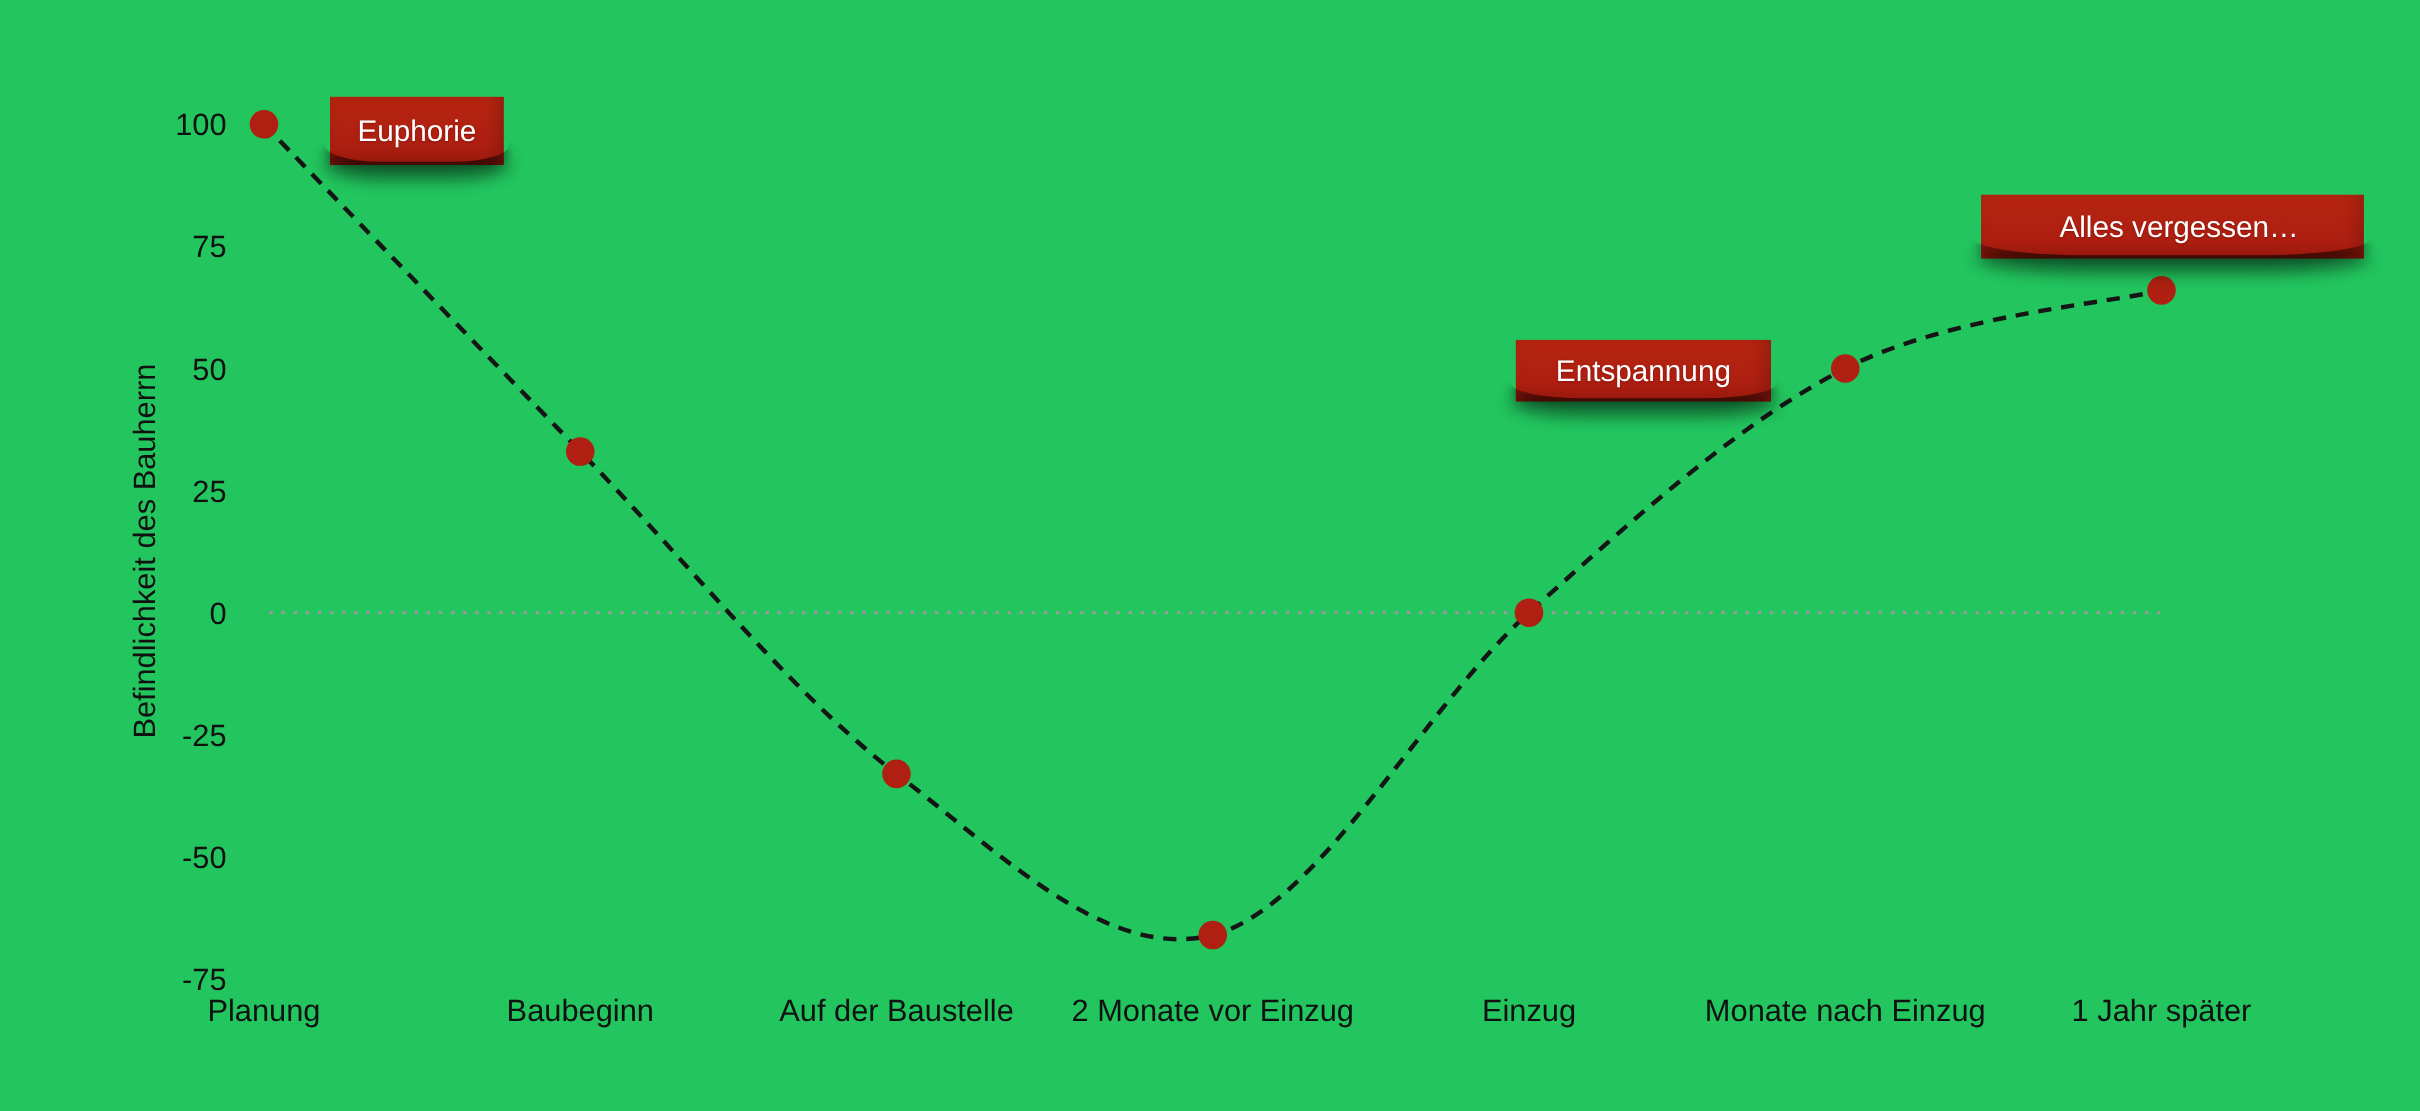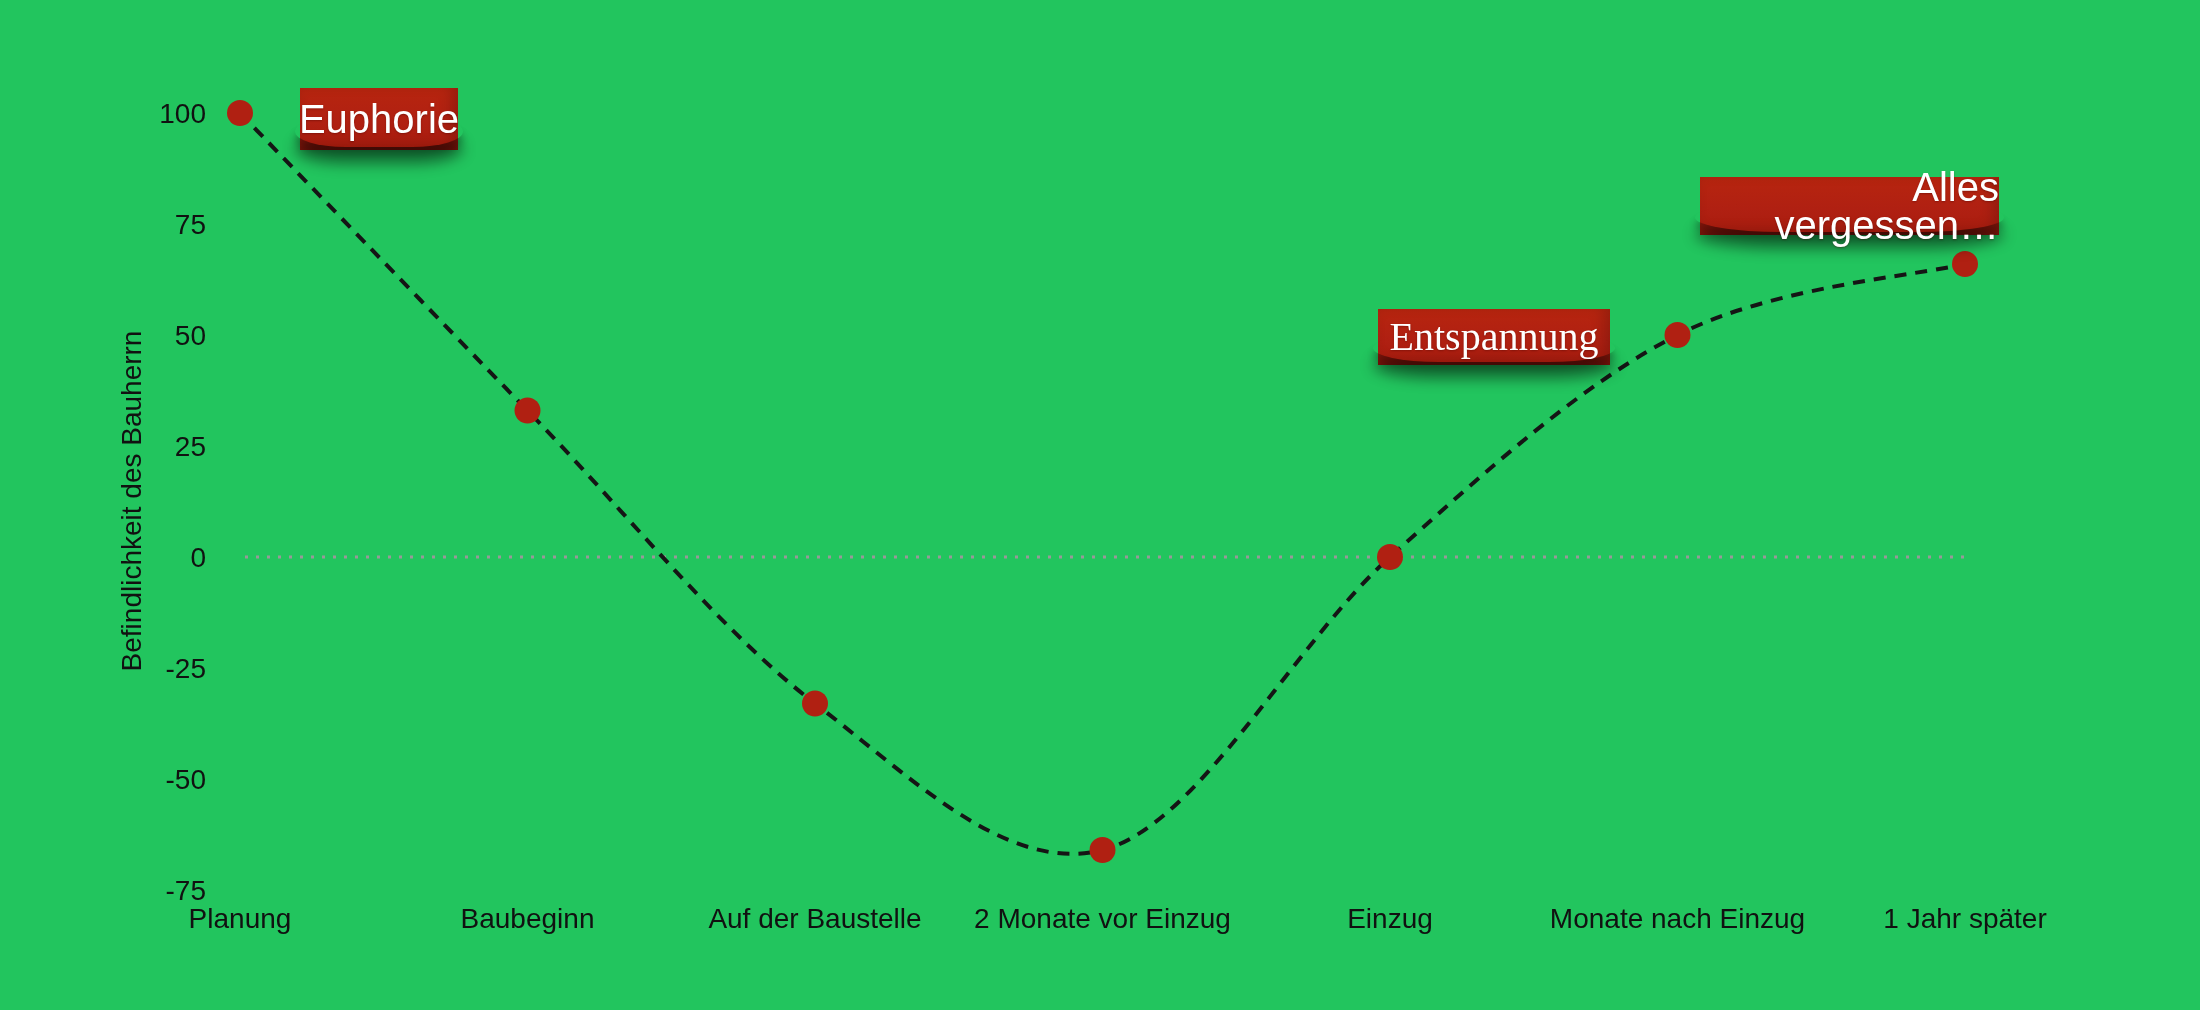--- a/index.html
+++ b/index.html
@@ -33,47 +33,47 @@
     white-space: nowrap;
     font-size: 28px;
     color: #111111;
     z-index: 1;
   }
   .callout {
     position: absolute;
     display: flex;
     align-items: center;
     justify-content: center;
-    text-align: right;
+    text-align: center;
     background: linear-gradient(180deg, #b7250f 0%, #b02012 55%, #a81c0e 100%);
     box-shadow: inset -6px -4px 14px rgba(0,0,0,0.18);
     color: #ffffff;
-    font-size: 40px;
+    font-size: 27px;
     line-height: 38px;
     text-shadow: 0 1px 2px rgba(60,0,0,0.35);
     z-index: 3;
   }
   
   .callout::before {
     content: "";
     position: absolute;
     z-index: -1;
     left: -5px;
     right: -5px;
     bottom: 3px;
     height: 50%;
     border-radius: 50% / 26px;
     box-shadow: 0 17px 14px rgba(0,0,0,0.45), 0 7px 7px rgba(0,0,0,0.22);
   }
   .c-euphorie     { left: 300px;  top: 88px;  width: 158px; height: 62px; }
   .c-wuensche     { left: 574px;  top: 382px; width: 437px; height: 56px; }
   .c-stress       { left: 881px;  top: 656px; width: 346px; height: 96px; }
   .c-verzweiflung { left: 1243px; top: 786px; width: 486px; height: 60px; }
-  .c-entspannung  { left: 1378px; top: 309px; width: 232px; height: 56px; font-family: Liberation Serif, serif; }
-  .c-alles        { left: 1700px; top: 177px; width: 299px; height: 58px; }
+  .c-entspannung  { left: 1378px; top: 309px; width: 232px; height: 56px; }
+  .c-alles        { left: 1801px; top: 177px; width: 336px; height: 58px; padding-left: 12px; }
 </style>
 </head>
 <body>
 
 <div class="canvas">
   <svg id="plot" viewBox="0 0 2200 1010" aria-hidden="true">
       <line x1="245" y1="557" x2="1965" y2="557" stroke="#999999" stroke-width="3" stroke-dasharray="3 8"></line>
       <path d="M240 112.99999999999994 C287.9166666666667 162.57999999999996 431.6666666666667 312.06 527.5 410.48 C623.3333333333334 508.90000000000003 719.1666666666666 630.26 815 703.52 C910.8333333333334 776.78 1006.6666666666666 874.4599999999999 1102.5 850.04 C1198.3333333333333 825.62 1294.1666666666667 642.84 1390 557 C1485.8333333333333 471.16 1581.6666666666667 383.84000000000003 1677.5 335 C1773.3333333333333 286.15999999999997 1917.0833333333333 275.79999999999995 1965 263.96" fill="none" stroke="#151515" stroke-width="4" stroke-dasharray="12 9"></path>
       <circle cx="240" cy="112.99999999999994" r="13" fill="#b02012"></circle>
       <circle cx="527.5" cy="410.48" r="13" fill="#b02012"></circle>

